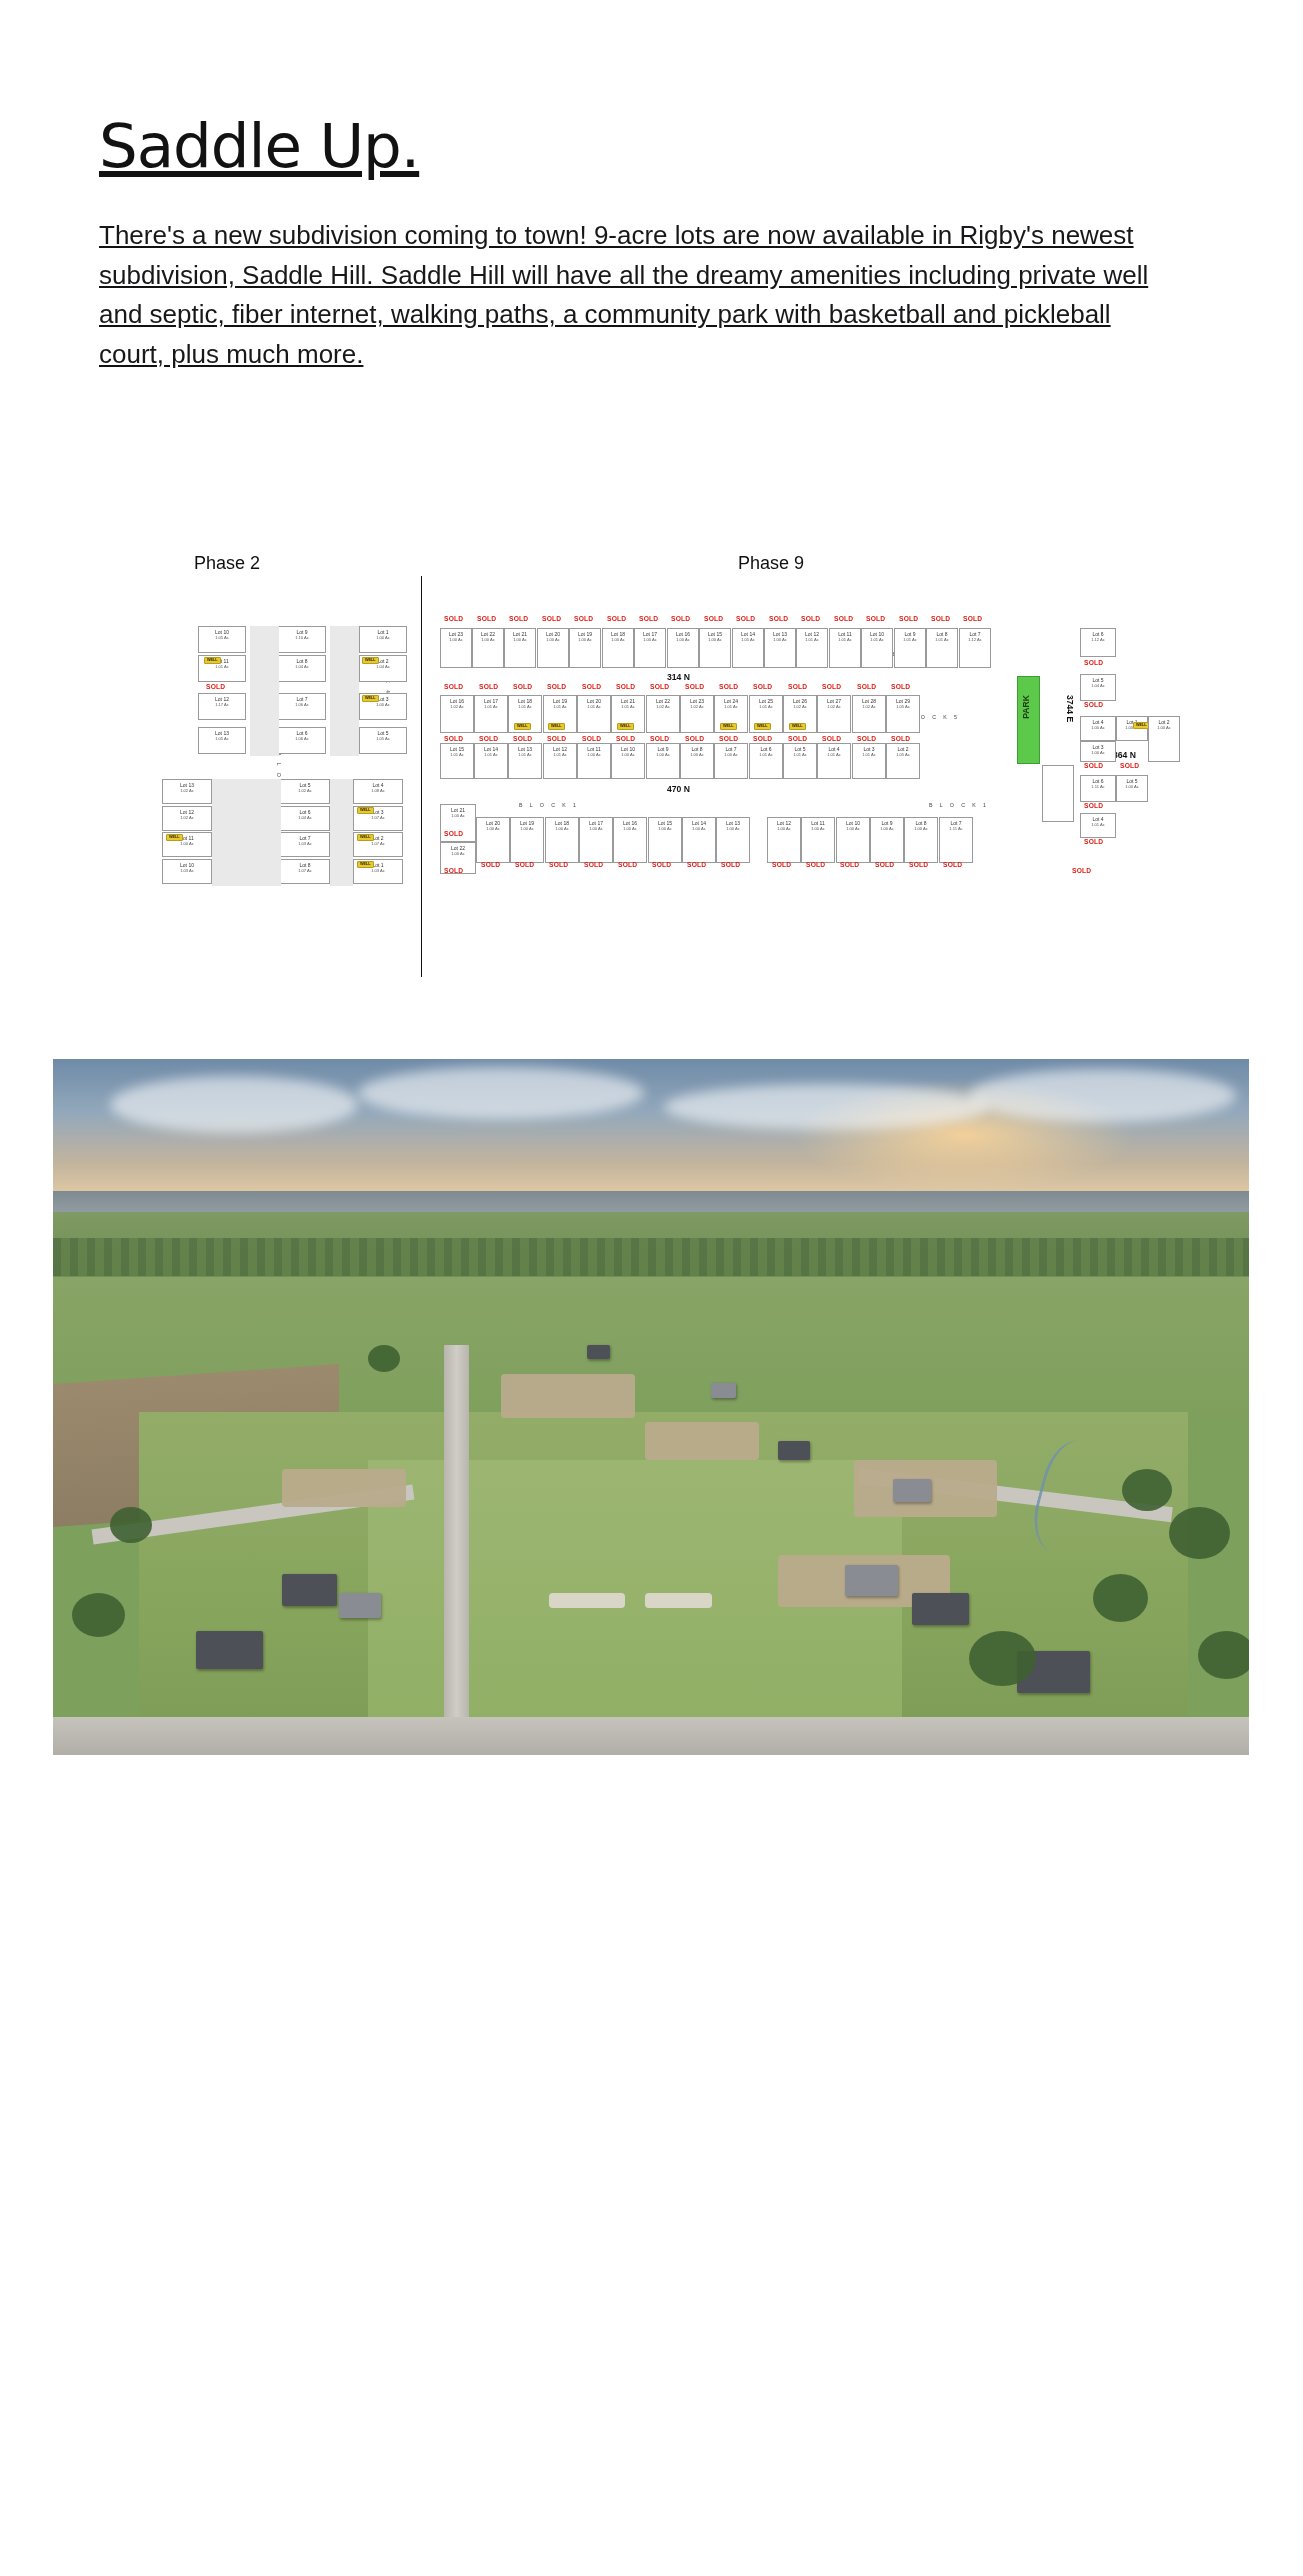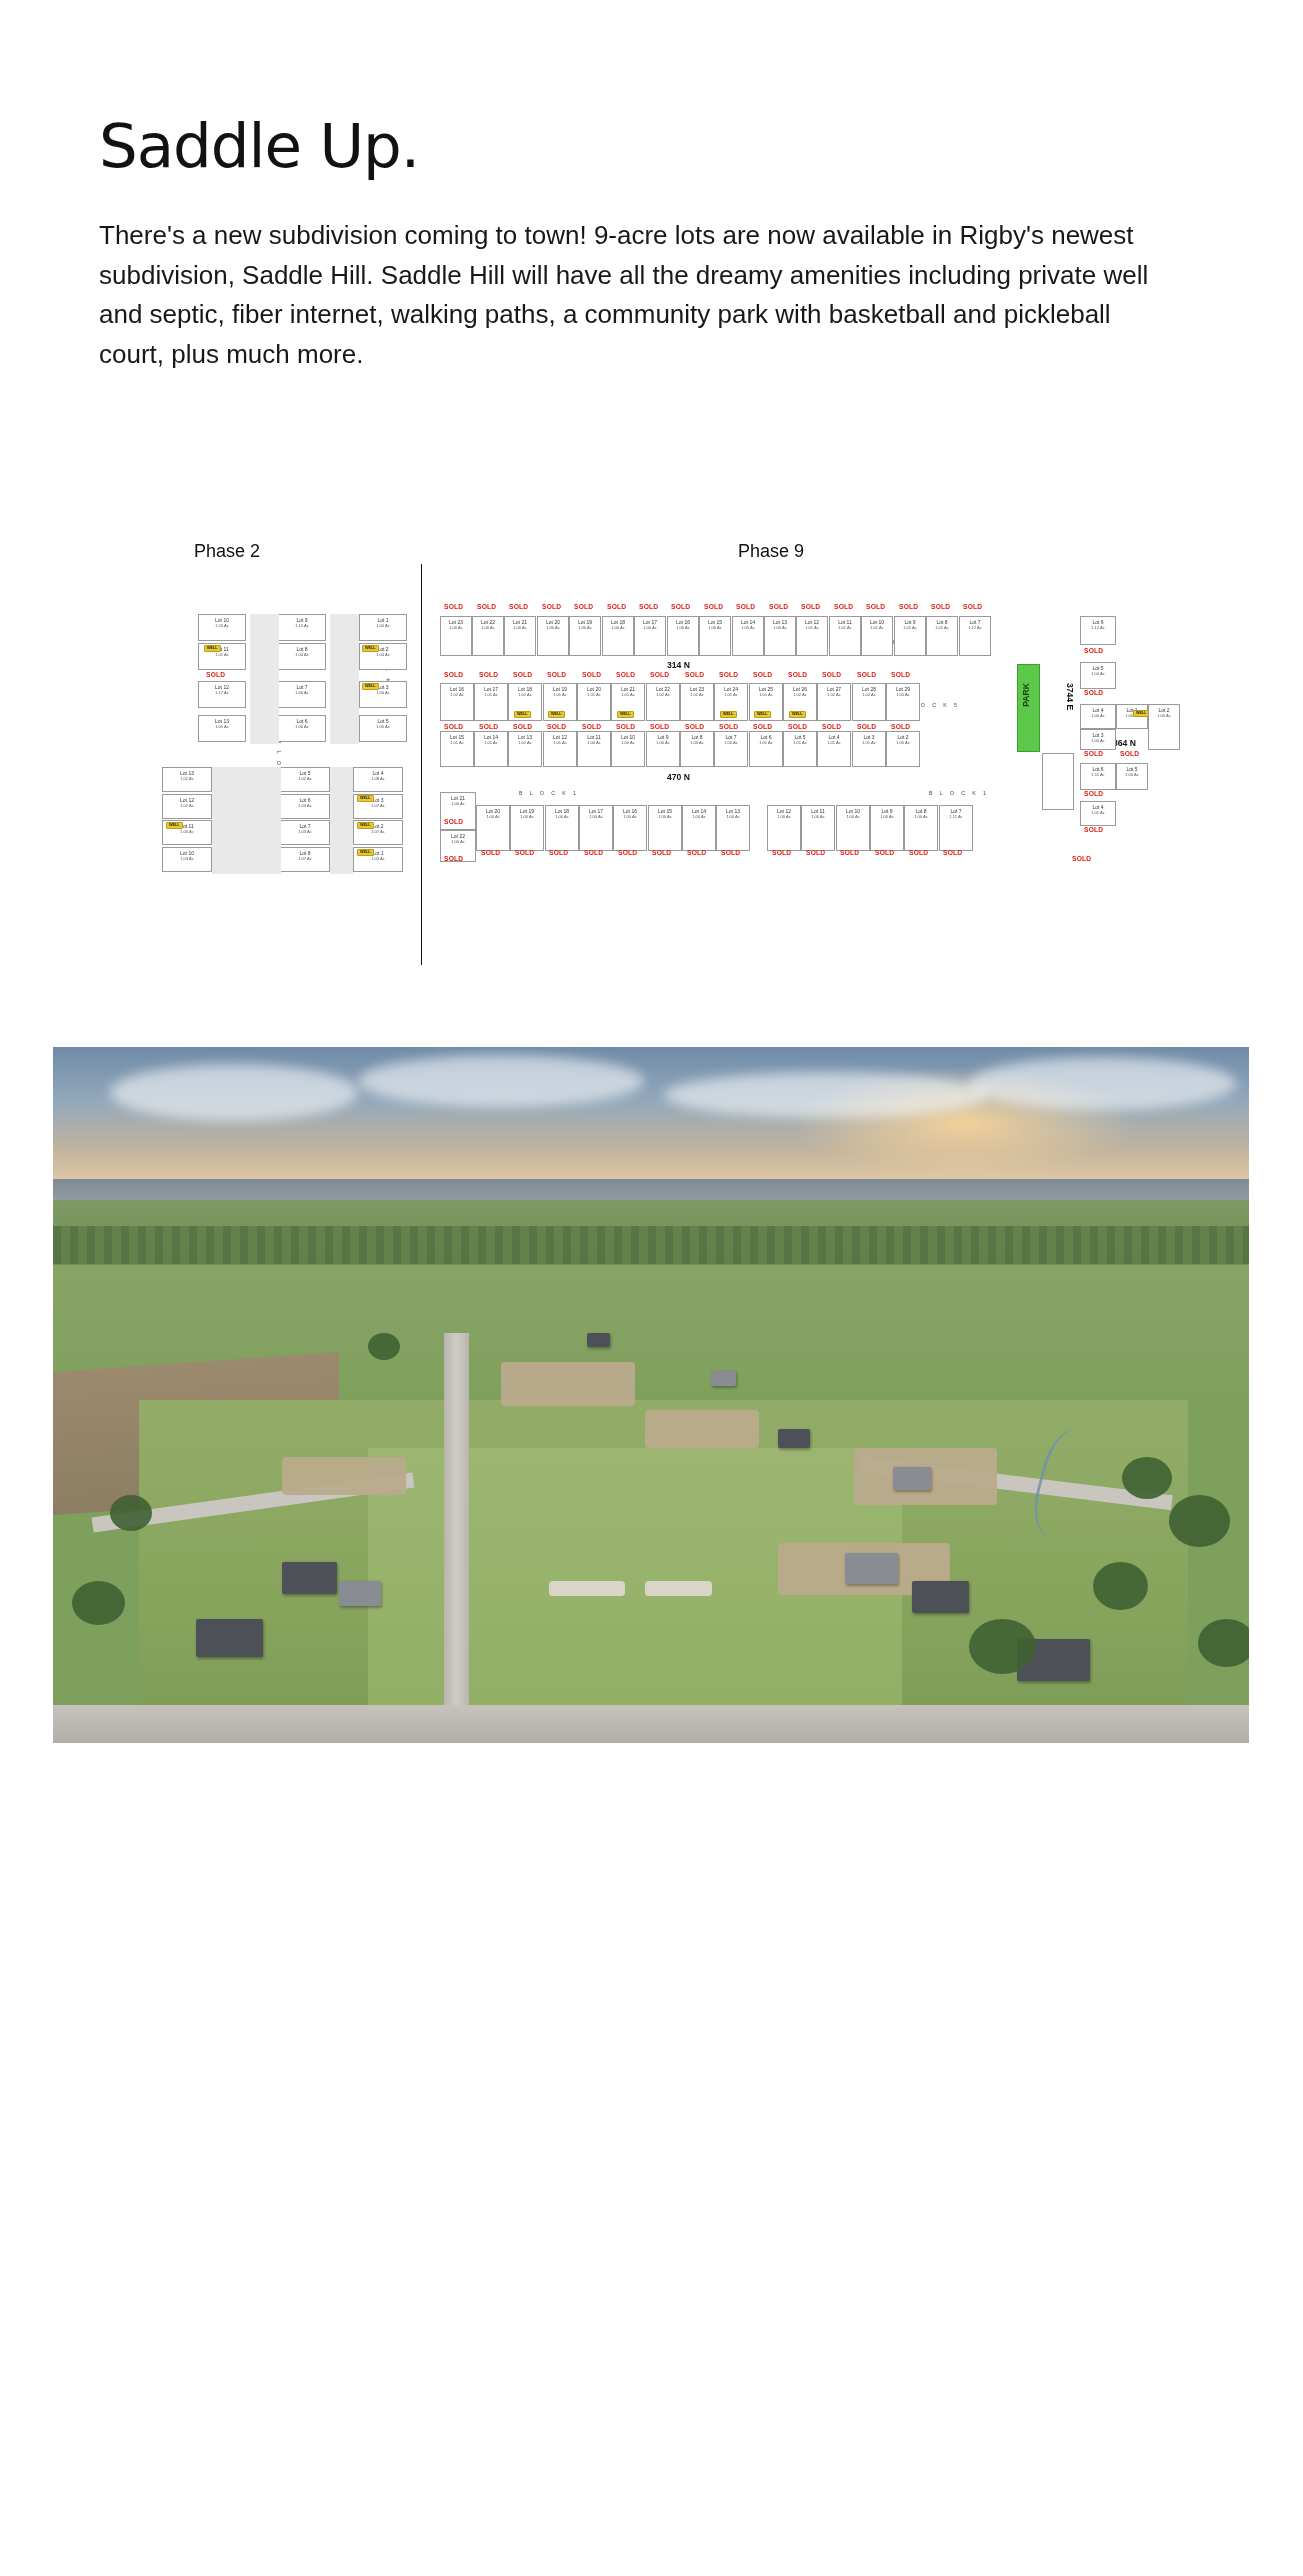--- a/index.html
+++ b/index.html
@@ -9,21 +9,21 @@
     min-height: 2576px;
     background: #ffffff;
     font-family: "Liberation Sans", sans-serif;
     color: #121212;
     position: relative;
     overflow-x: hidden;
   }
   .page { width:1303px; position:relative; }
 
   
-  .hero { padding: 114px 99px 0 99px; }
+  .hero { padding: 114px 99px 0 99px; text-decoration: underline; }
   h1.title {
     font-size: 61px;
     line-height: 1.05;
     font-weight: 400;
     letter-spacing: -1px;
     margin: 0 0 38px 0;
     font-family: "DejaVu Sans", sans-serif;
   }
   p.lede {
     font-size: 26px;
@@ -40,21 +40,21 @@
     font-weight: 400;
     letter-spacing: -1px;
     margin: 0;
     font-family: "DejaVu Sans", sans-serif;
   }
   .plat-section { padding: 143px 99px 0 99px; }
   .aerial-section { padding: 153px 0 0 0; }
   .aerial-section h2.section-title { padding: 0 99px; }
 
   
-  .plat-wrap { margin-top: 24px; position: relative; width: 1196px; height: 315px; }
+  .plat-wrap { margin-top: 36px; position: relative; width: 1196px; height: 315px; }
   .phase-labels { position:relative; height: 29px; }
   .phase-label {
     position: absolute;
     font-size: 18px;
     color: #111;
     font-weight: 400;
   }
   .phase2-label { left: 95px; top: 0; }
   .phase1-label { left: 639px; top: 0; }
 

